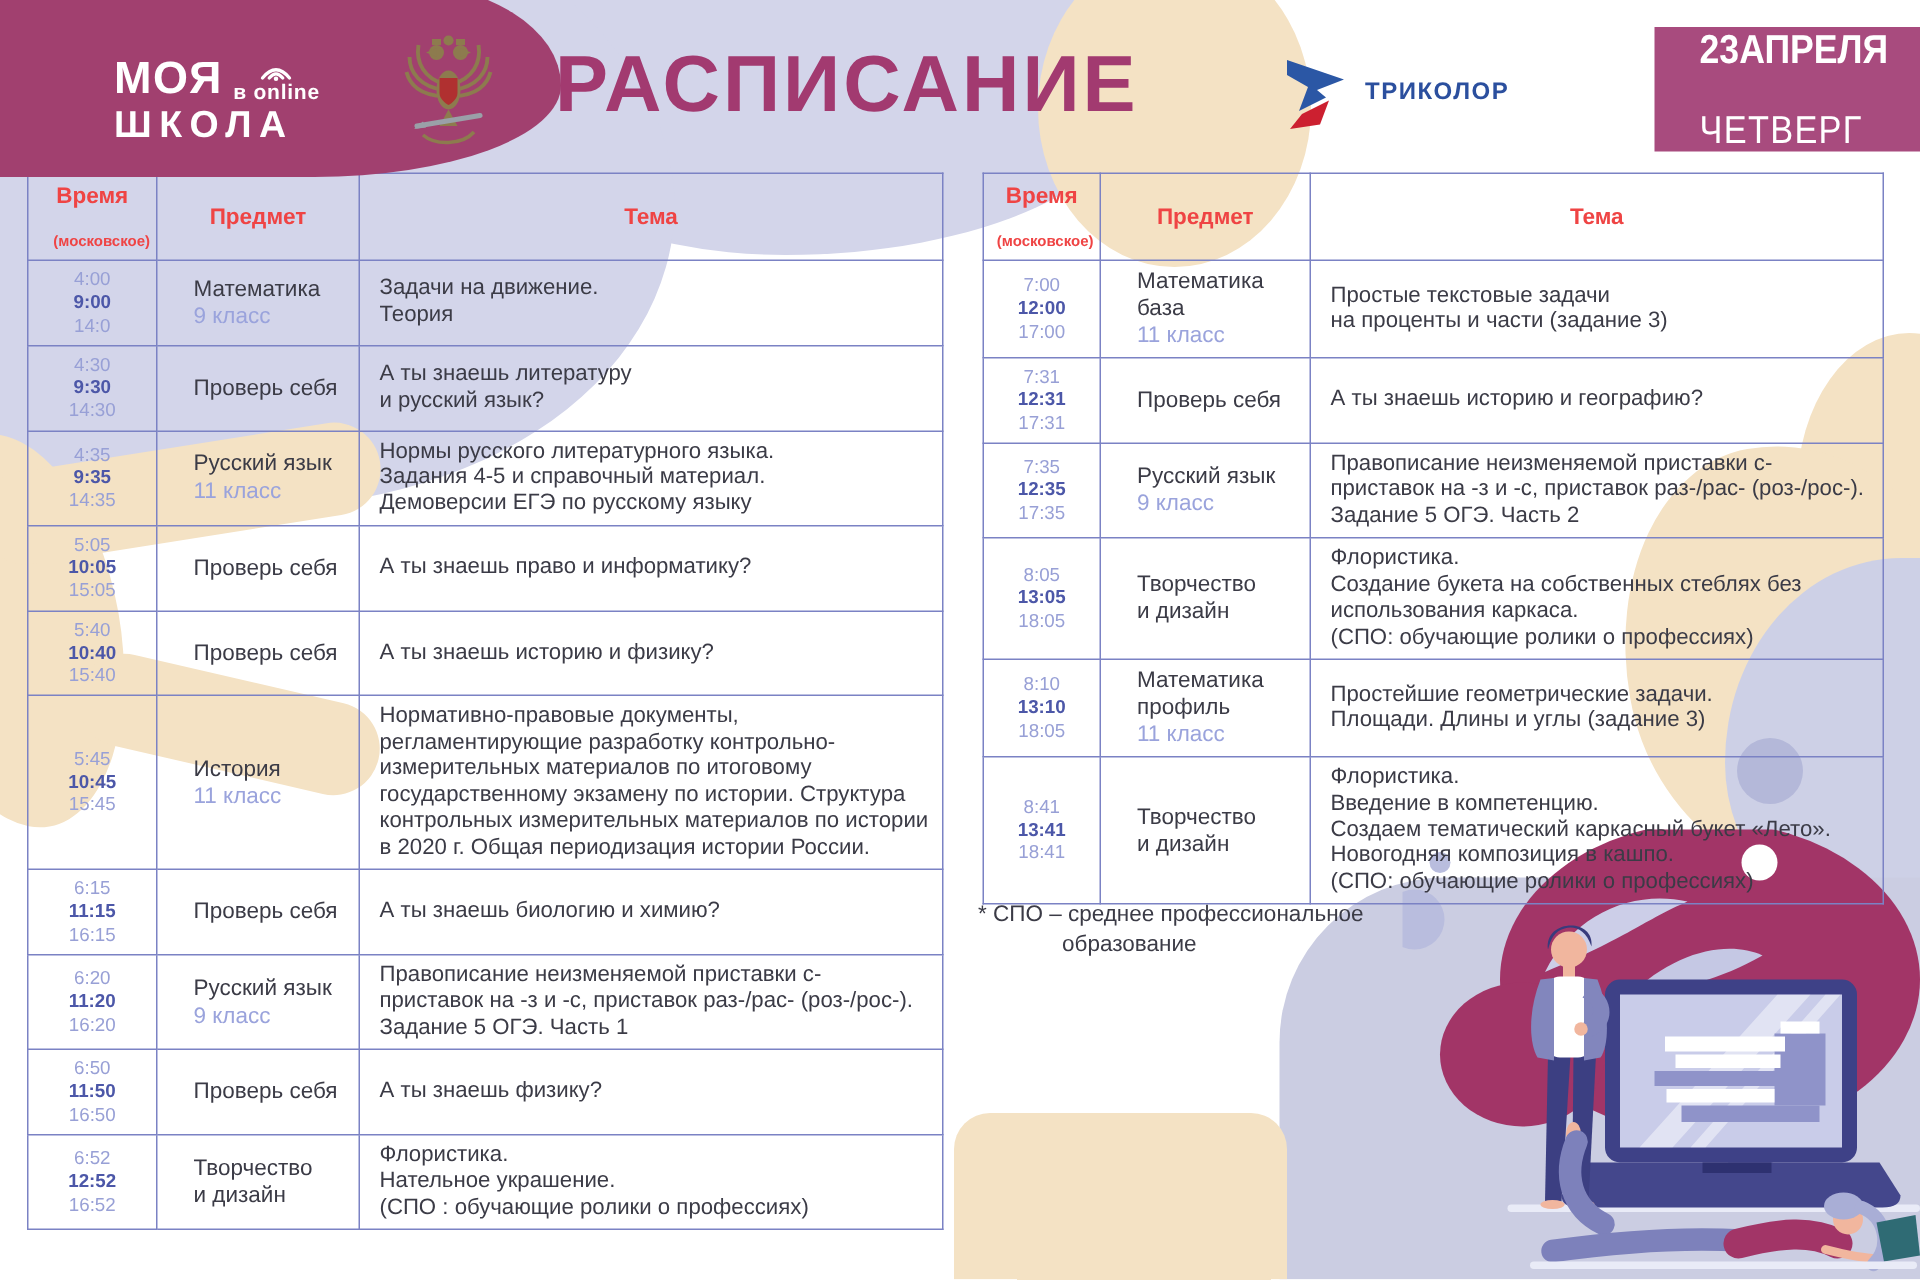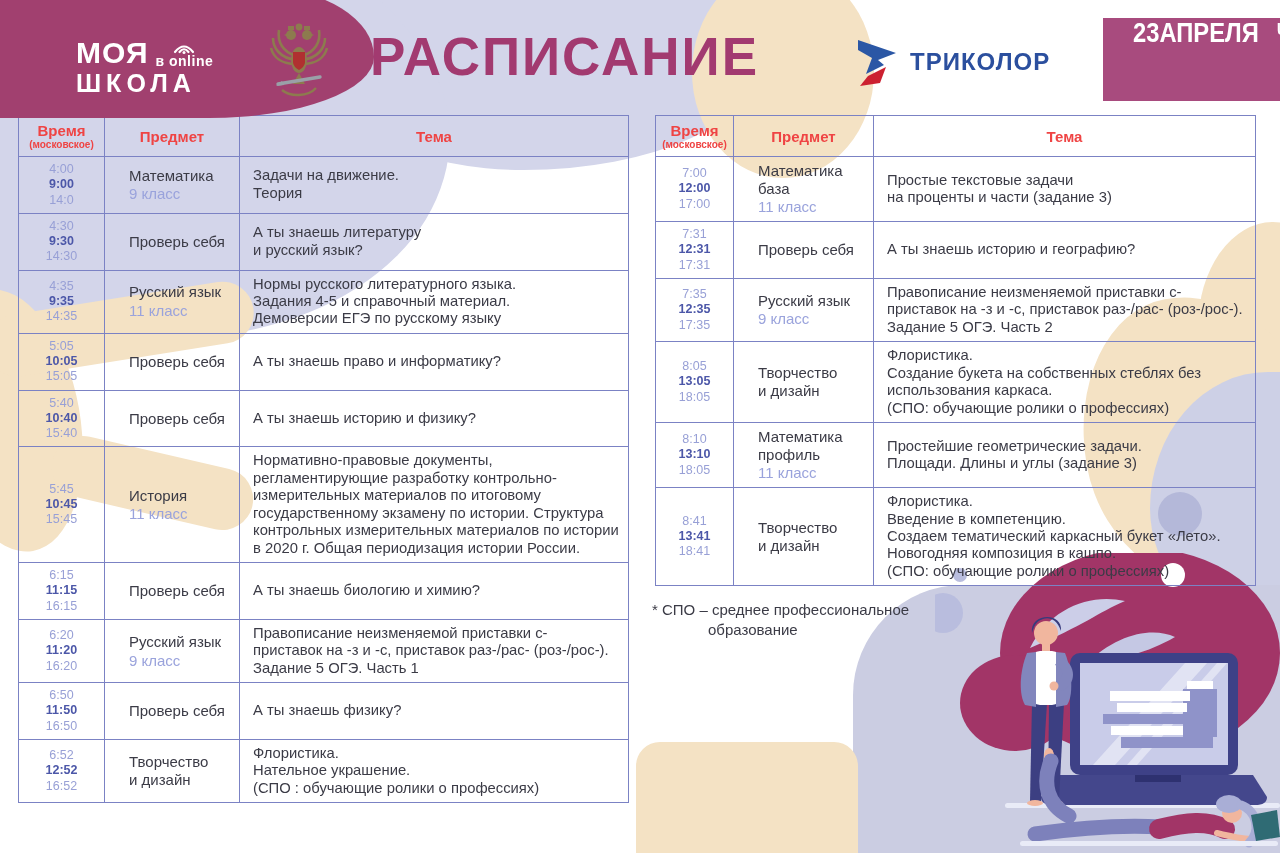--- a/index.html
+++ b/index.html
@@ -28,32 +28,32 @@
   #logo-inner{position:absolute;left:76px;top:38px;color:#fff;z-index:4;}
   #logo-line1{display:flex;align-items:flex-end;gap:7px;}
   #logo-moya{font-size:30px;font-weight:800;letter-spacing:1px;line-height:1;}
   .online-wrap{display:flex;flex-direction:column;align-items:center;line-height:1;text-align:center;}
   #logo-online{font-size:14px;font-weight:700;letter-spacing:.5px;}
   #logo-shkola{font-size:25px;font-weight:800;letter-spacing:5px;line-height:1.25;}
   #emblem{left:268px;top:22px;z-index:3;}
   #page-title{left:368px;top:24px;margin:2px;font-size:53px;font-weight:800;letter-spacing:2px;
               color:#a23a70;z-index:3;white-space:nowrap;}
   #tricolor{left:856px;top:38px;display:flex;align-items:center;gap:8px;z-index:3;}
-  #tricolor-text{font-size:24px;font-weight:800;color:#2b4f9e;letter-spacing:1px;}
+  #tricolor-text{font-size:16px;font-weight:800;color:#2b4f9e;letter-spacing:1px;}
   #date-badge{left:1103px;top:18px;width:177px;height:83px;background:#a84b7e;z-index:3;
-              color:#fff;padding-left:30px;box-sizing:border-box;display:flex;justify-content:flex-start;}
+              color:#fff;padding-left:30px;box-sizing:border-box;display:flex;flex-direction:column;justify-content:space-between;}
   #date-line1{font-size:27px;font-weight:800;transform:scaleX(.88);transform-origin:left;line-height:1.12;}
   #date-line2{font-size:26px;font-weight:400;transform:scaleX(.88);transform-origin:left;line-height:1.12;letter-spacing:1px;}
   
   table.sched{position:absolute;z-index:2;border-collapse:collapse;table-layout:fixed;background:transparent;}
   #table-left{left:18px;top:115px;width:610px;}
   #table-right{left:655px;top:115px;width:600px;}
   .sched th,.sched td{border:1.5px solid #7b82c4;vertical-align:middle;background:transparent;}
   .sched th{padding:6px 4px;text-align:center;font-size:15px;font-weight:700;color:#ef4444;}
-  .th-note{display:block;font-size:10px;font-weight:600;margin-top:0;}
+  .th-note{display:block;font-size:10px;font-weight:600;margin-top:17px;text-align:right;}
   .time-cell{text-align:center;padding:5px 18px;}
   .t{font-size:12.5px;line-height:1.22;color:#98a0d6;font-weight:500;}
   .t.bold{color:#4c57a8;font-weight:700;}
   .subject-cell{padding:5px 6px 5px 24px;}
   .subject{font-size:15px;line-height:1.18;color:#3b3b46;white-space:pre-line;}
   .grade{font-size:15px;line-height:1.18;color:#9aa3dc;margin-top:1px;}
   .topic-cell{padding:5px 8px 5px 13px;font-size:14.8px;line-height:1.18;color:#3b3b46;white-space:pre-line;}
   
   #footnote{left:652px;top:600px;z-index:2;font-size:15px;line-height:1.3;color:#3b3b46;}
   #footnote .line2{margin-left:56px;}

